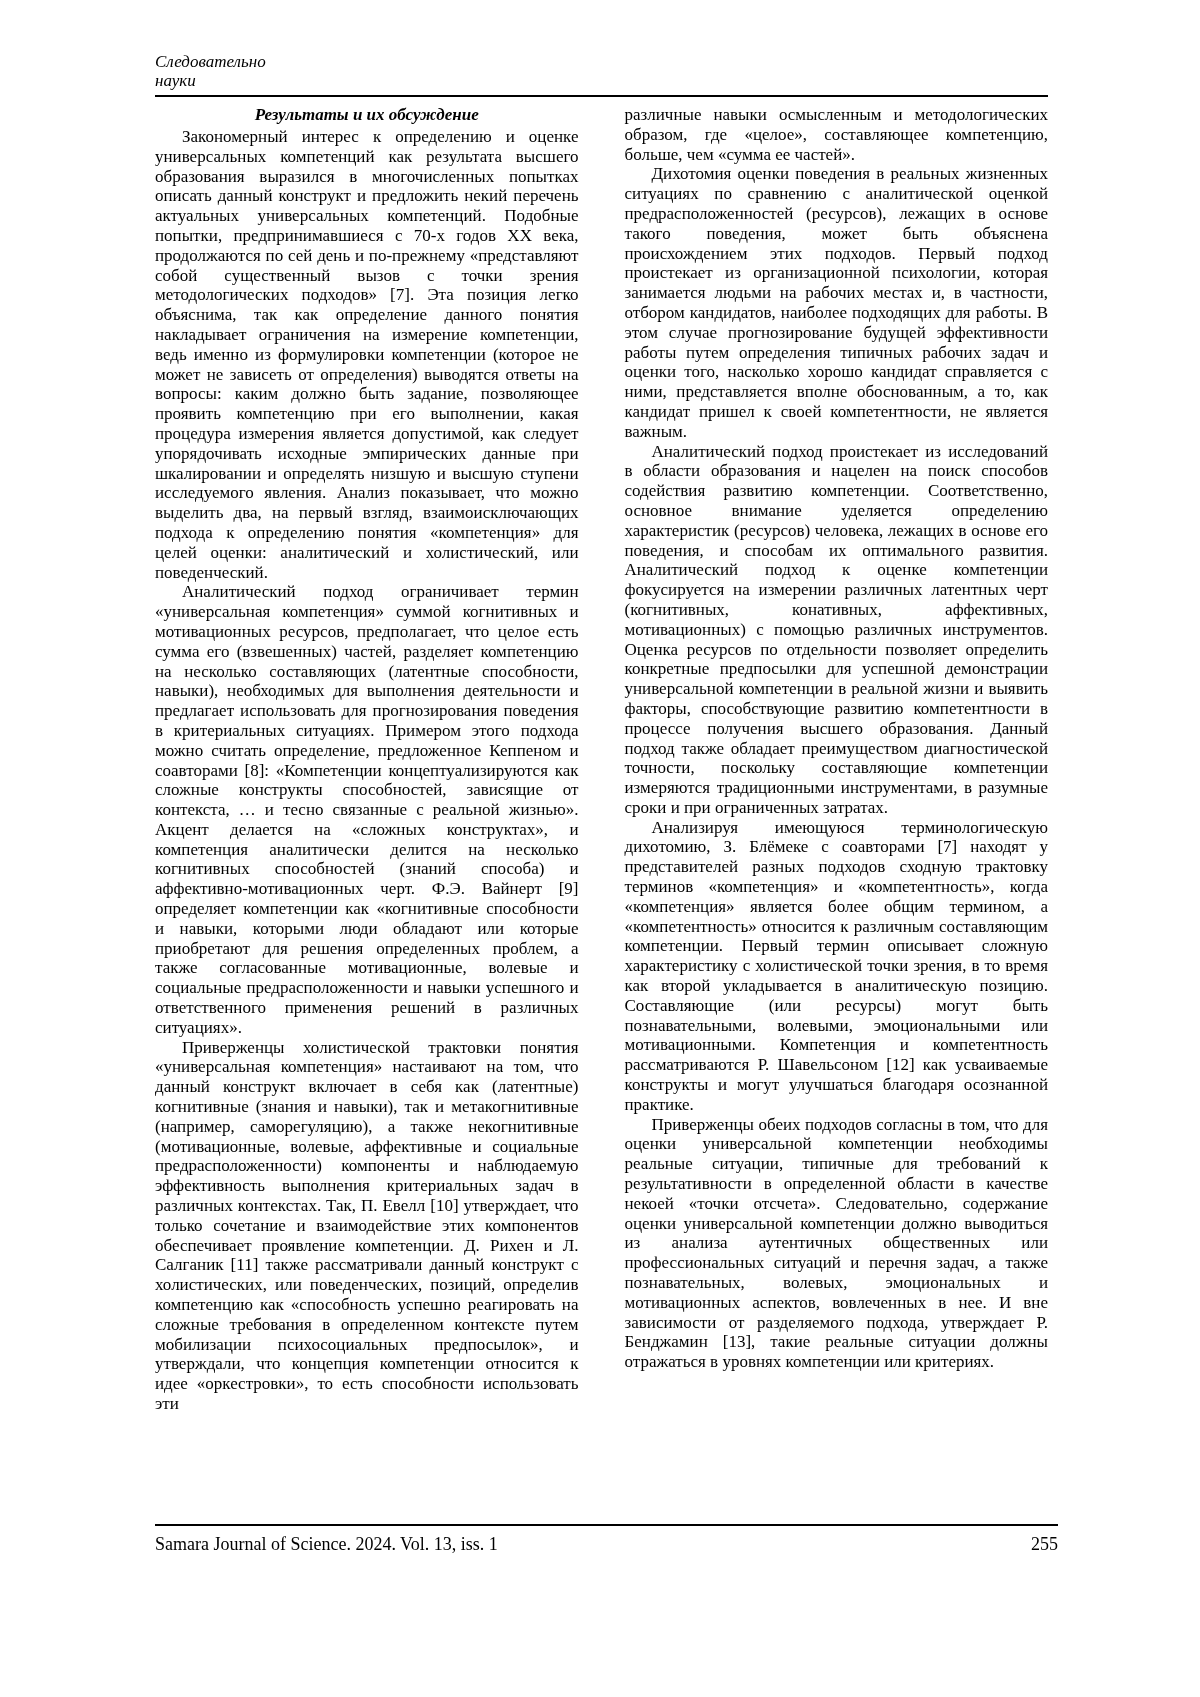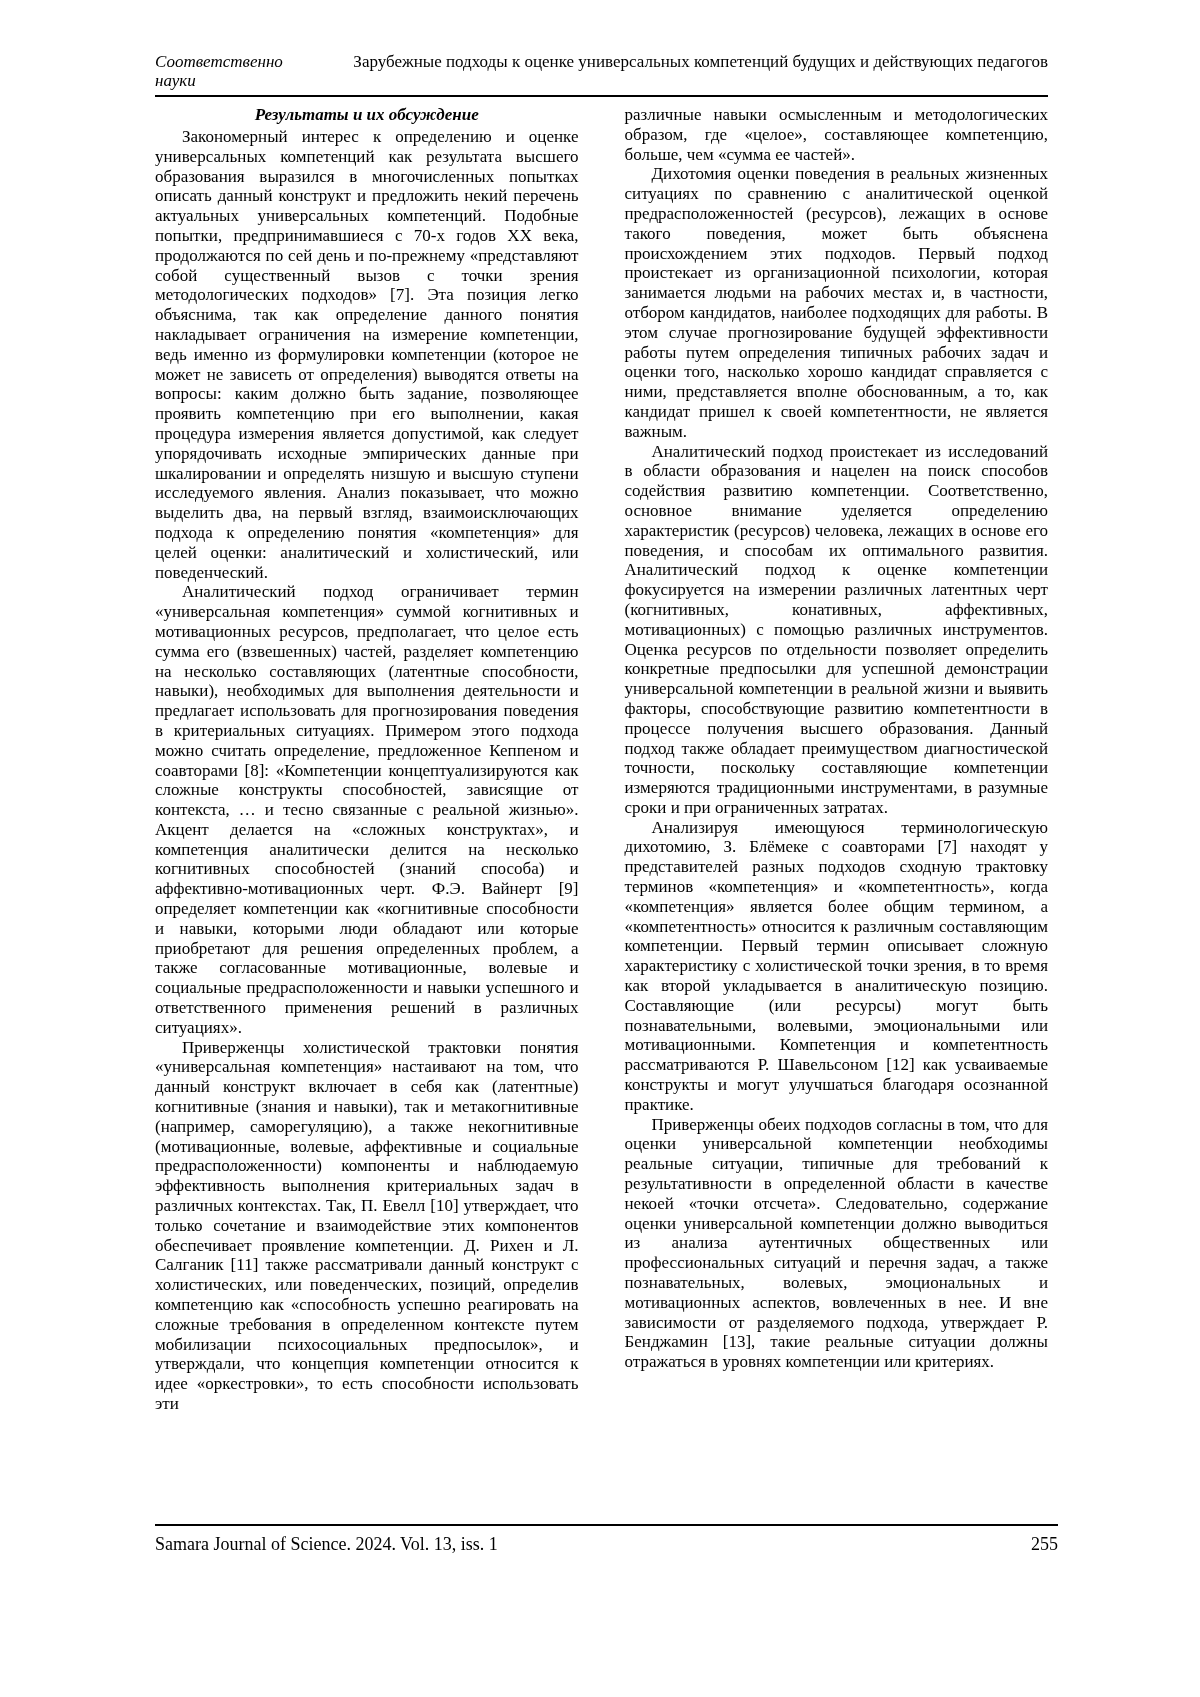--- a/index.html
+++ b/index.html
@@ -73,25 +73,24 @@
     line-height: 22px;
   }
 </style>
 </head>
 <body>
 
 <div class="page">
 
   <header class="page-header">
     <div class="header-left">
-      <div>Соответственно</div>
+      <div>Следовательно</div>
       <div>науки</div>
     </div>
     <div class="header-right">
-      <div>Зарубежные подходы к оценке универсальных компетенций будущих и действующих педагогов</div>
     </div>
   </header>
 
   <main class="content">
     <div class="col">
       <h2 class="section-heading">Результаты и их обсуждение</h2>
       <p>Закономерный интерес к определению и оценке универсальных компетенций как результата высшего образования выразился в многочисленных попытках описать данный конструкт и предложить некий перечень актуальных универсальных компетенций. Подобные попытки, предпринимавшиеся с 70-х годов XX века, продолжаются по сей день и по-прежнему «представляют собой существенный вызов с точки зрения методологических подходов» [7]. Эта позиция легко объяснима, так как определение данного понятия накладывает ограничения на измерение компетенции, ведь именно из формулировки компетенции (которое не может не зависеть от определения) выводятся ответы на вопросы: каким должно быть задание, позволяющее проявить компетенцию при его выполнении, какая процедура измерения является допустимой, как следует упорядочивать исходные эмпирических данные при шкалировании и определять низшую и высшую ступени исследуемого явления. Анализ показывает, что можно выделить два, на первый взгляд, взаимоисключающих подхода к определению понятия «компетенция» для целей оценки: аналитический и холистический, или поведенческий.</p>
       <p>Аналитический подход ограничивает термин «универсальная компетенция» суммой когнитивных и мотивационных ресурсов, предполагает, что целое есть сумма его (взвешенных) частей, разделяет компетенцию на несколько составляющих (латентные способности, навыки), необходимых для выполнения деятельности и предлагает использовать для прогнозирования поведения в критериальных ситуациях. Примером этого подхода можно считать определение, предложенное Кеппеном и соавторами [8]: «Компетенции концептуализируются как сложные конструкты способностей, зависящие от контекста, … и тесно связанные с реальной жизнью». Акцент делается на «сложных конструктах», и компетенция аналитически делится на несколько когнитивных способностей (знаний способа) и аффективно-мотивационных черт. Ф.Э. Вайнерт [9] определяет компетенции как «когнитивные способности и навыки, которыми люди обладают или которые приобретают для решения определенных проблем, а также согласованные мотивационные, волевые и социальные предрасположенности и навыки успешного и ответственного применения решений в различных ситуациях».</p>
       <p>Приверженцы холистической трактовки понятия «универсальная компетенция» настаивают на том, что данный конструкт включает в себя как (латентные) когнитивные (знания и навыки), так и метакогнитивные (например, саморегуляцию), а также некогнитивные (мотивационные, волевые, аффективные и социальные предрасположенности) компоненты и наблюдаемую эффективность выполнения критериальных задач в различных контекстах. Так, П. Евелл [10] утверждает, что только сочетание и взаимодействие этих компонентов обеспечивает проявление компетенции. Д. Рихен и Л. Салганик [11] также рассматривали данный конструкт с холистических, или поведенческих, позиций, определив компетенцию как «способность успешно реагировать на сложные требования в определенном контексте путем мобилизации психосоциальных предпосылок», и утверждали, что концепция компетенции относится к идее «оркестровки», то есть способности использовать эти</p>
     </div>

